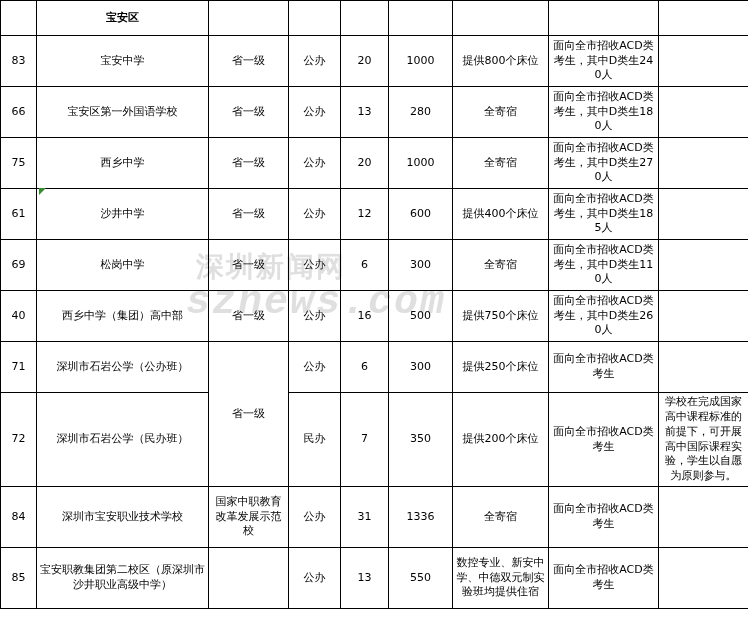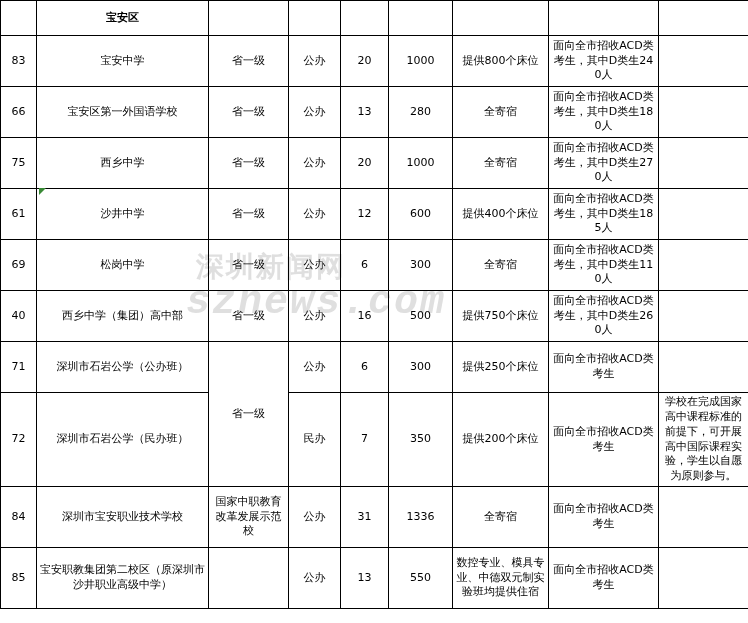--- a/index.html
+++ b/index.html
@@ -246,19 +246,19 @@
         <td></td>
       </tr>
 
       <tr class="rowmid">
         <td>85</td>
         <td class="school-name">宝安职教集团第二校区（原深圳市沙井职业高级中学）</td>
         <td></td>
         <td>公办</td>
         <td>13</td>
         <td>550</td>
-        <td>数控专业、模具专业、中德双元制实验班均提供住宿</td>
+        <td>数控专业、新安中学、中德双元制实验班均提供住宿</td>
         <td>面向全市招收ACD类考生</td>
         <td></td>
       </tr>
     </tbody>
   </table>
 </div>
 
 </body></html>

